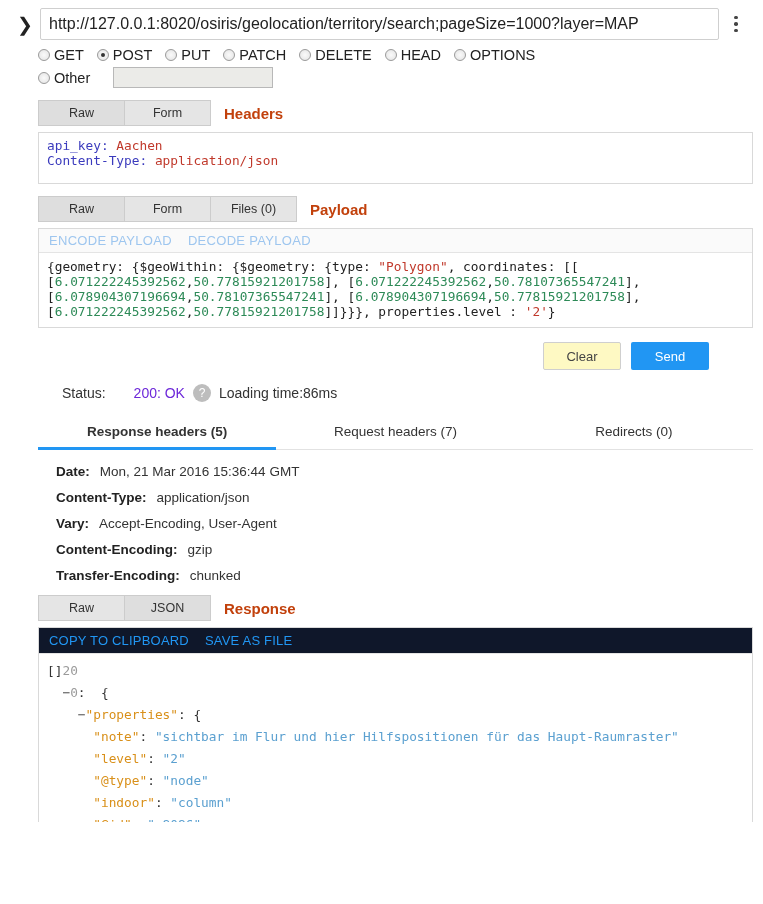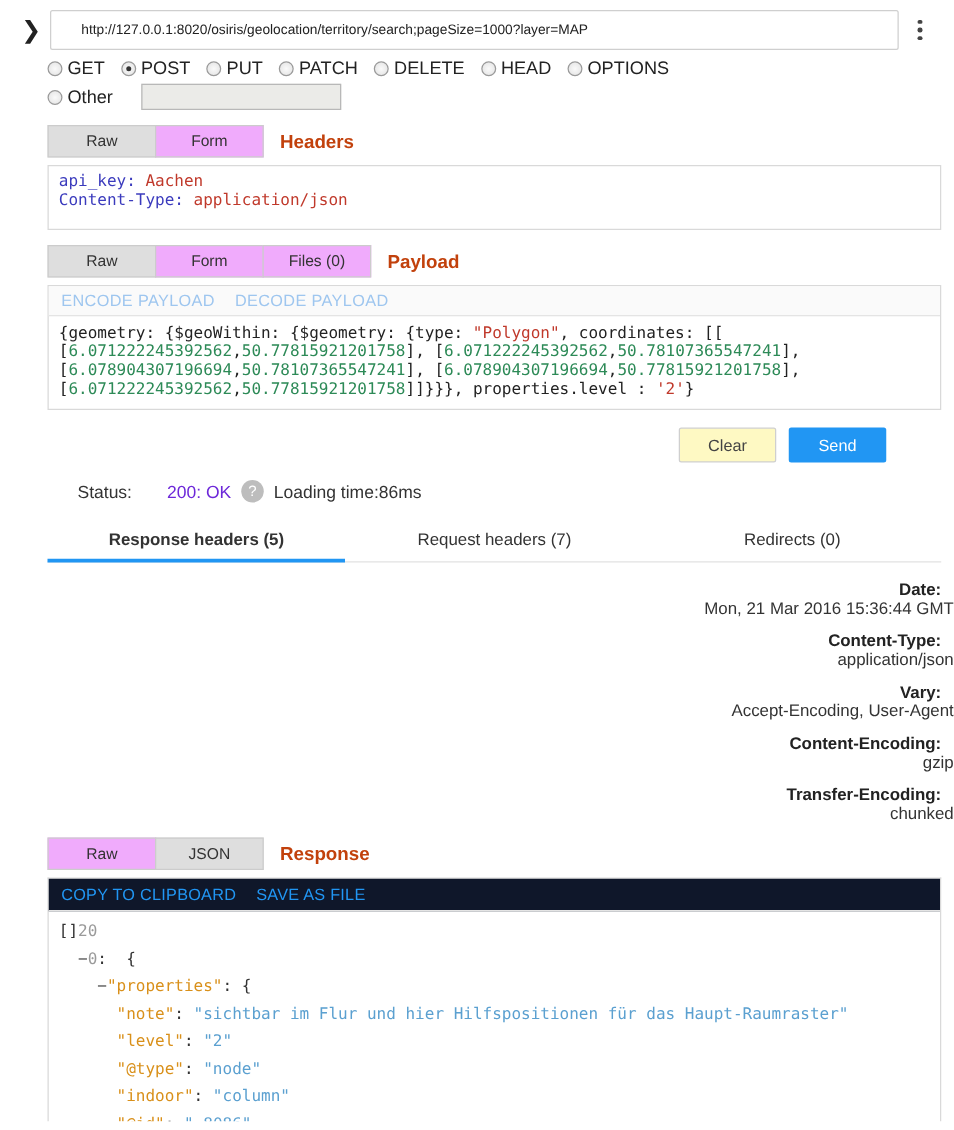--- a/index.html
+++ b/index.html
@@ -14,21 +14,21 @@
 
   
   .urlrow { display:flex; align-items:center; padding: 8px 10px 0 10px; }
   .chev {
     width: 30px; text-align:center; font-size: 19px; color:#222;
     font-weight: bold; cursor: pointer; line-height: 1;
     font-family: "DejaVu Sans", sans-serif;
   }
   .urlbox {
     flex: 1; height: 32px; border: 1px solid #cfcfcf; background:#fff;
-    border-radius: 2px; padding: 0 24px; font-size: 11px; color:#222;
+    border-radius: 2px; padding: 0 8px; font-size: 16px; color:#222;
     line-height: 30px; white-space: nowrap; overflow: hidden;
     font-family: "Liberation Sans", sans-serif;
   }
   .kebab {
     width: 34px; height: 32px; display:flex; flex-direction:column;
     align-items:center; justify-content:center; gap:3px; cursor:pointer;
   }
   .kebab i { width:3.5px; height:3.5px; background:#444; border-radius:50%; display:block; }
 
   
@@ -47,21 +47,21 @@
   .otherline { margin-top: 4px; display:flex; align-items:center; }
   .otherinput {
     width: 160px; height: 21px; margin-left: 10px;
     border:1px solid #b8b8b8; background:#ebebe8;
   }
 
   
   .tabgroup { display:flex; align-items:flex-end; padding-left: 38px; margin-top: 12px; }
   .tbtn {
     min-width: 87px; height: 26px; line-height: 24px; text-align:center;
-    border:1px solid #cccccc; background:#f0abfc; font-size: 12.5px; color:#333;
+    border:1px solid #cccccc; background:#e5e5e5; font-size: 12.5px; color:#333;
     margin-right:-1px; cursor:pointer; font-family:"Liberation Sans", sans-serif;
   }
   .tbtn.active { background:#dedede; }
   .sectitle { margin-left: 14px; font-size: 15px; font-weight: bold; color:#c2410c; line-height:24px; }
 
   
   .pane {
     margin: 6px 10px 0 38px; border:1px solid #d9d9d9; background:#fff;
     font-family:"DejaVu Sans Mono","Liberation Mono", monospace;
     font-size: 12.8px; line-height: 15px; padding: 6px 8px;
@@ -116,21 +116,21 @@
     flex:1; text-align:center; font-size:13.5px; color:#333; padding: 8px 0 10px 0;
     cursor:pointer; position:relative;
   }
   .rtab.active { font-weight:bold; }
   .rtab.active::after {
     content:""; position:absolute; left:0; right:0; bottom:-1px; height:3px; background:#2196f3;
   }
 
   
   .hlist { padding: 14px 0 0 56px; }
-  .hrow { display:flex; align-items:flex-end; margin-bottom: 11px; font-size:13.5px;flex-direction:column; }
+  .hrow { display:flex; align-items:flex-end; margin-bottom: 11px; font-size:13.5px; }
   .hname { font-weight:bold; color:#222; margin-right: 10px; }
   .hval { color:#333; }
 
   
   .jsonwrap { margin: 6px 10px 0 38px; border:1px solid #d9d9d9; border-bottom:none; }
   .jbar {
     background:#0f172a; border-bottom:1px solid #e4e4e4; padding: 5px 10px;
     font-size: 13px;
   }
   .jbar a { color:#2196f3; text-decoration:none; margin-right: 16px; cursor:pointer; letter-spacing:.2px; }

